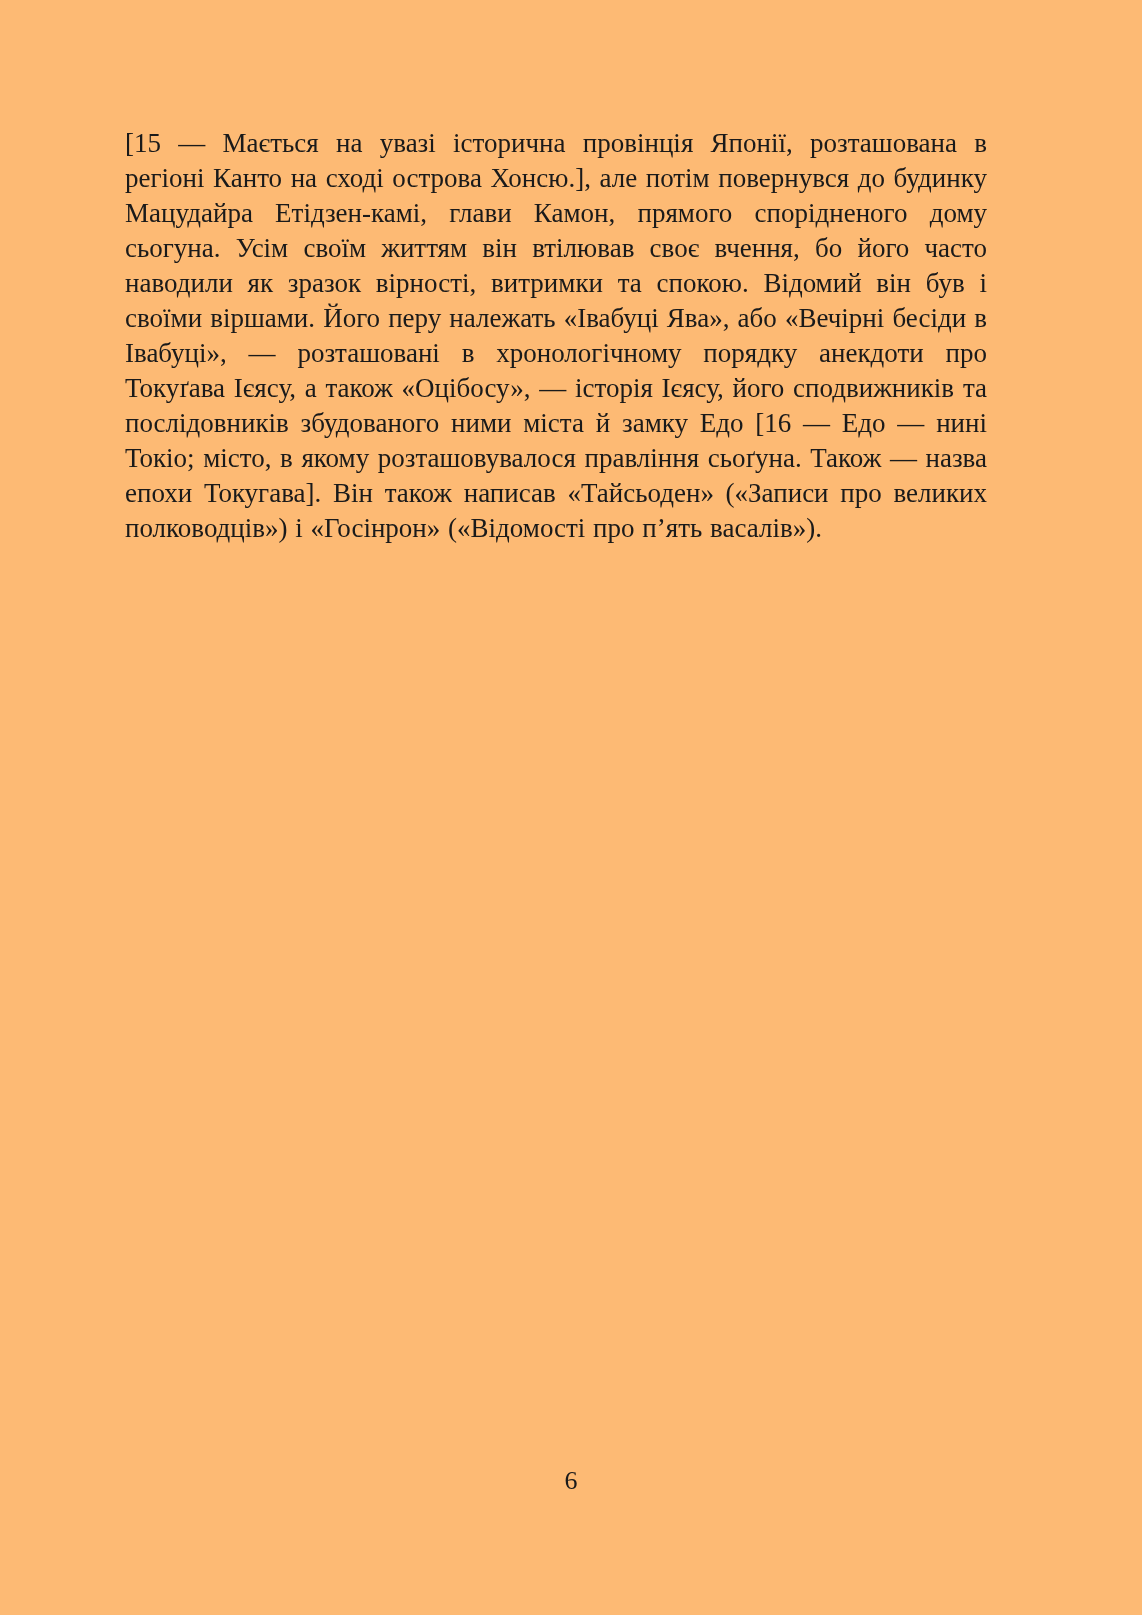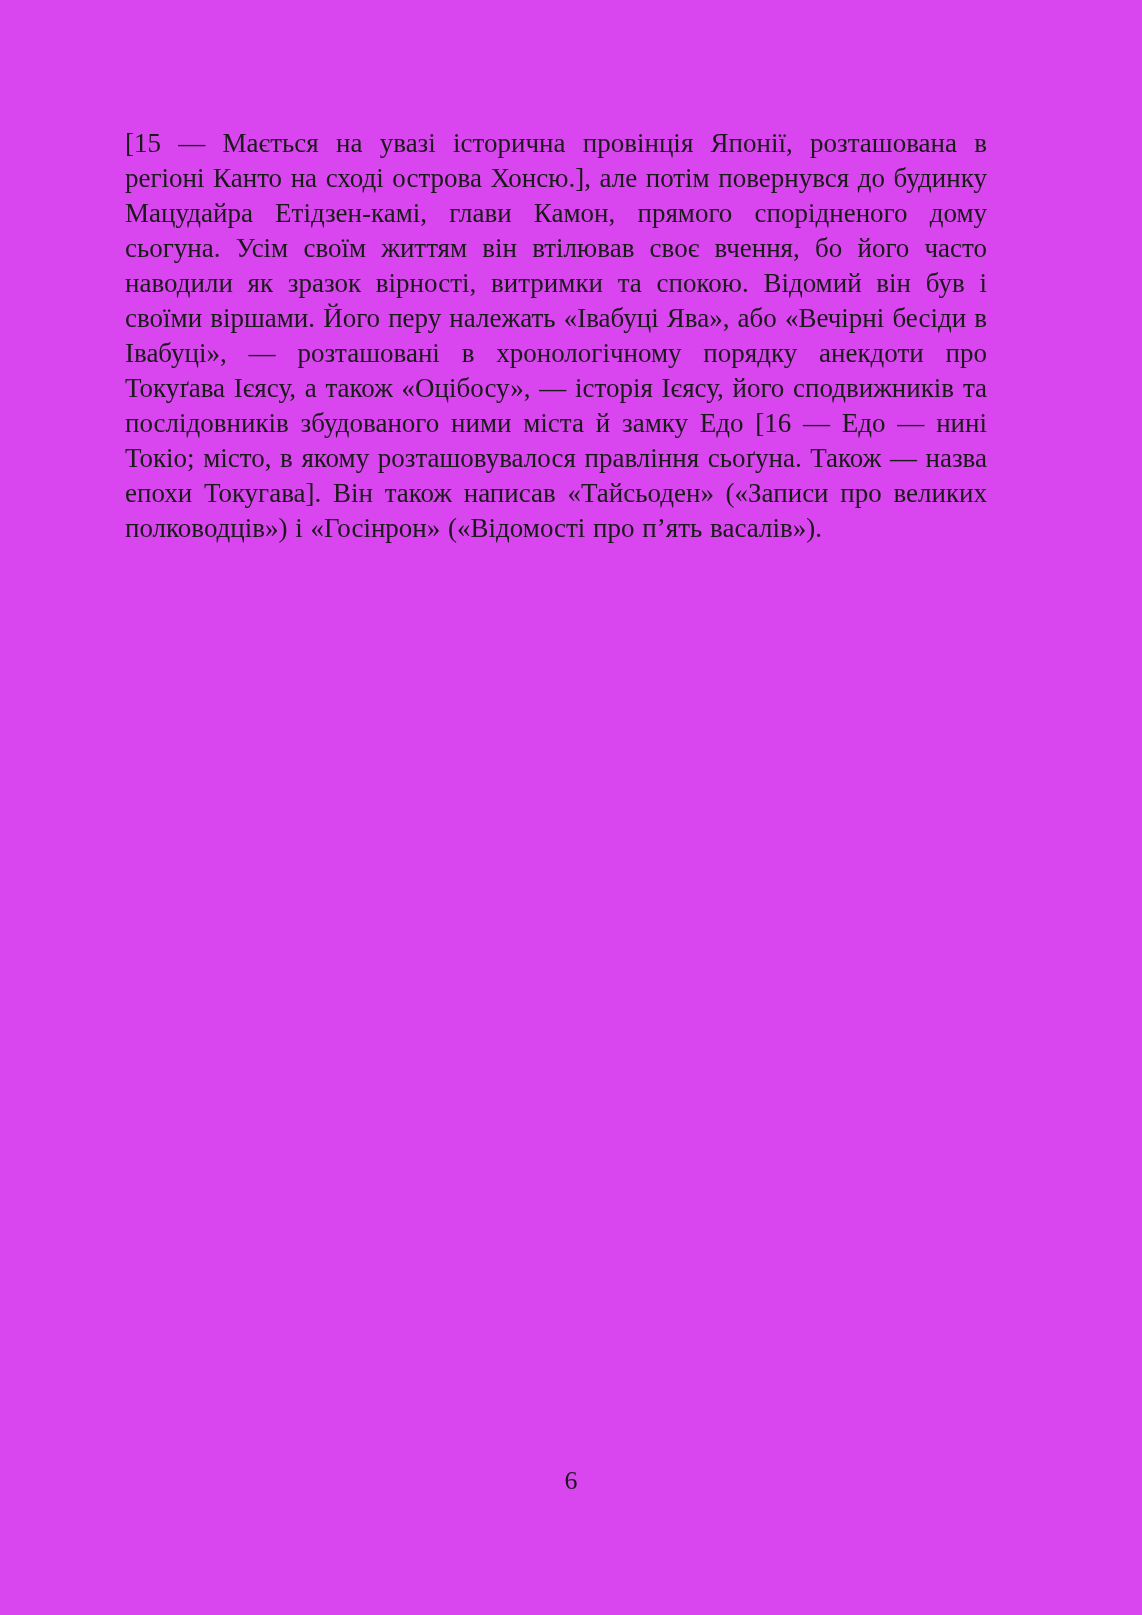--- a/index.html
+++ b/index.html
@@ -4,21 +4,21 @@
 <style>
   html, body {
     margin: 0;
     padding: 0;
     background: #ffffff;
   }
   .page {
     position: relative;
     width: 1142px;
     height: 1615px;
-    background: #d946ef;
+    background: #fdba74;
     font-family: "Liberation Serif", "DejaVu Serif", serif;
     color: #1a1a1a;
     overflow: hidden;
   }
   .body-text {
     position: absolute;
     left: 125px;
     top: 126px;
     width: 862px;
     margin: 0;

